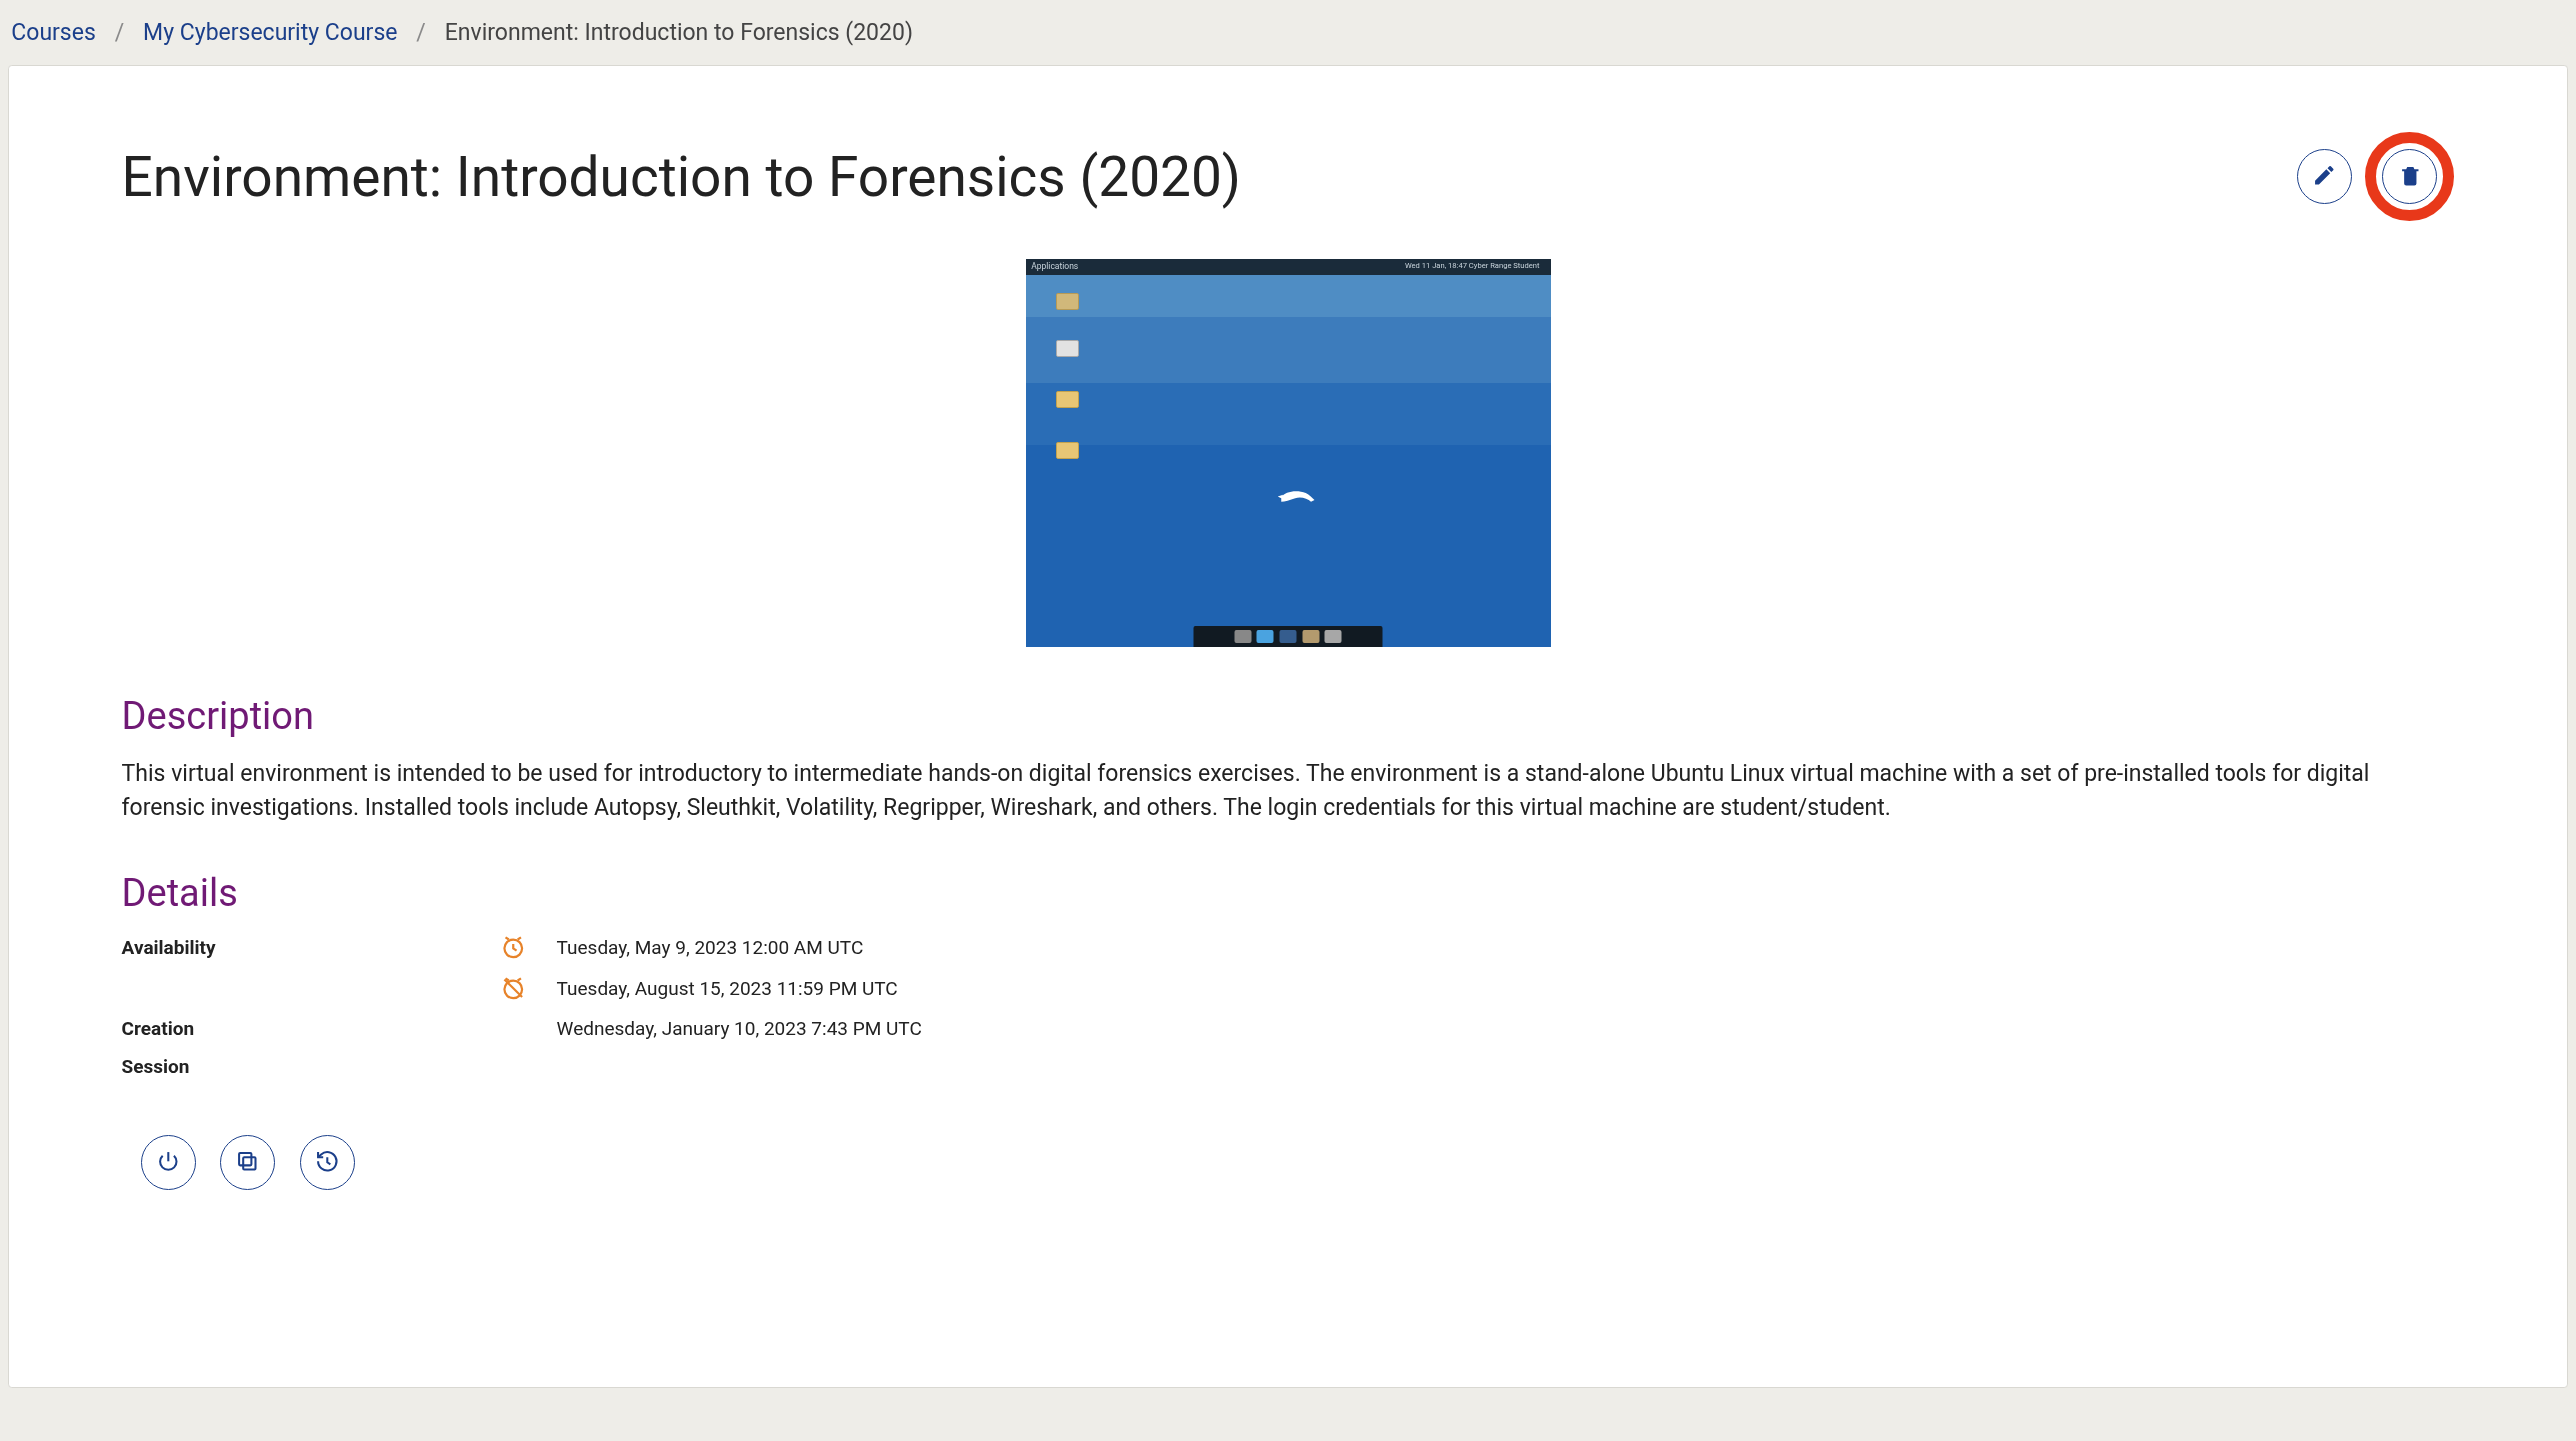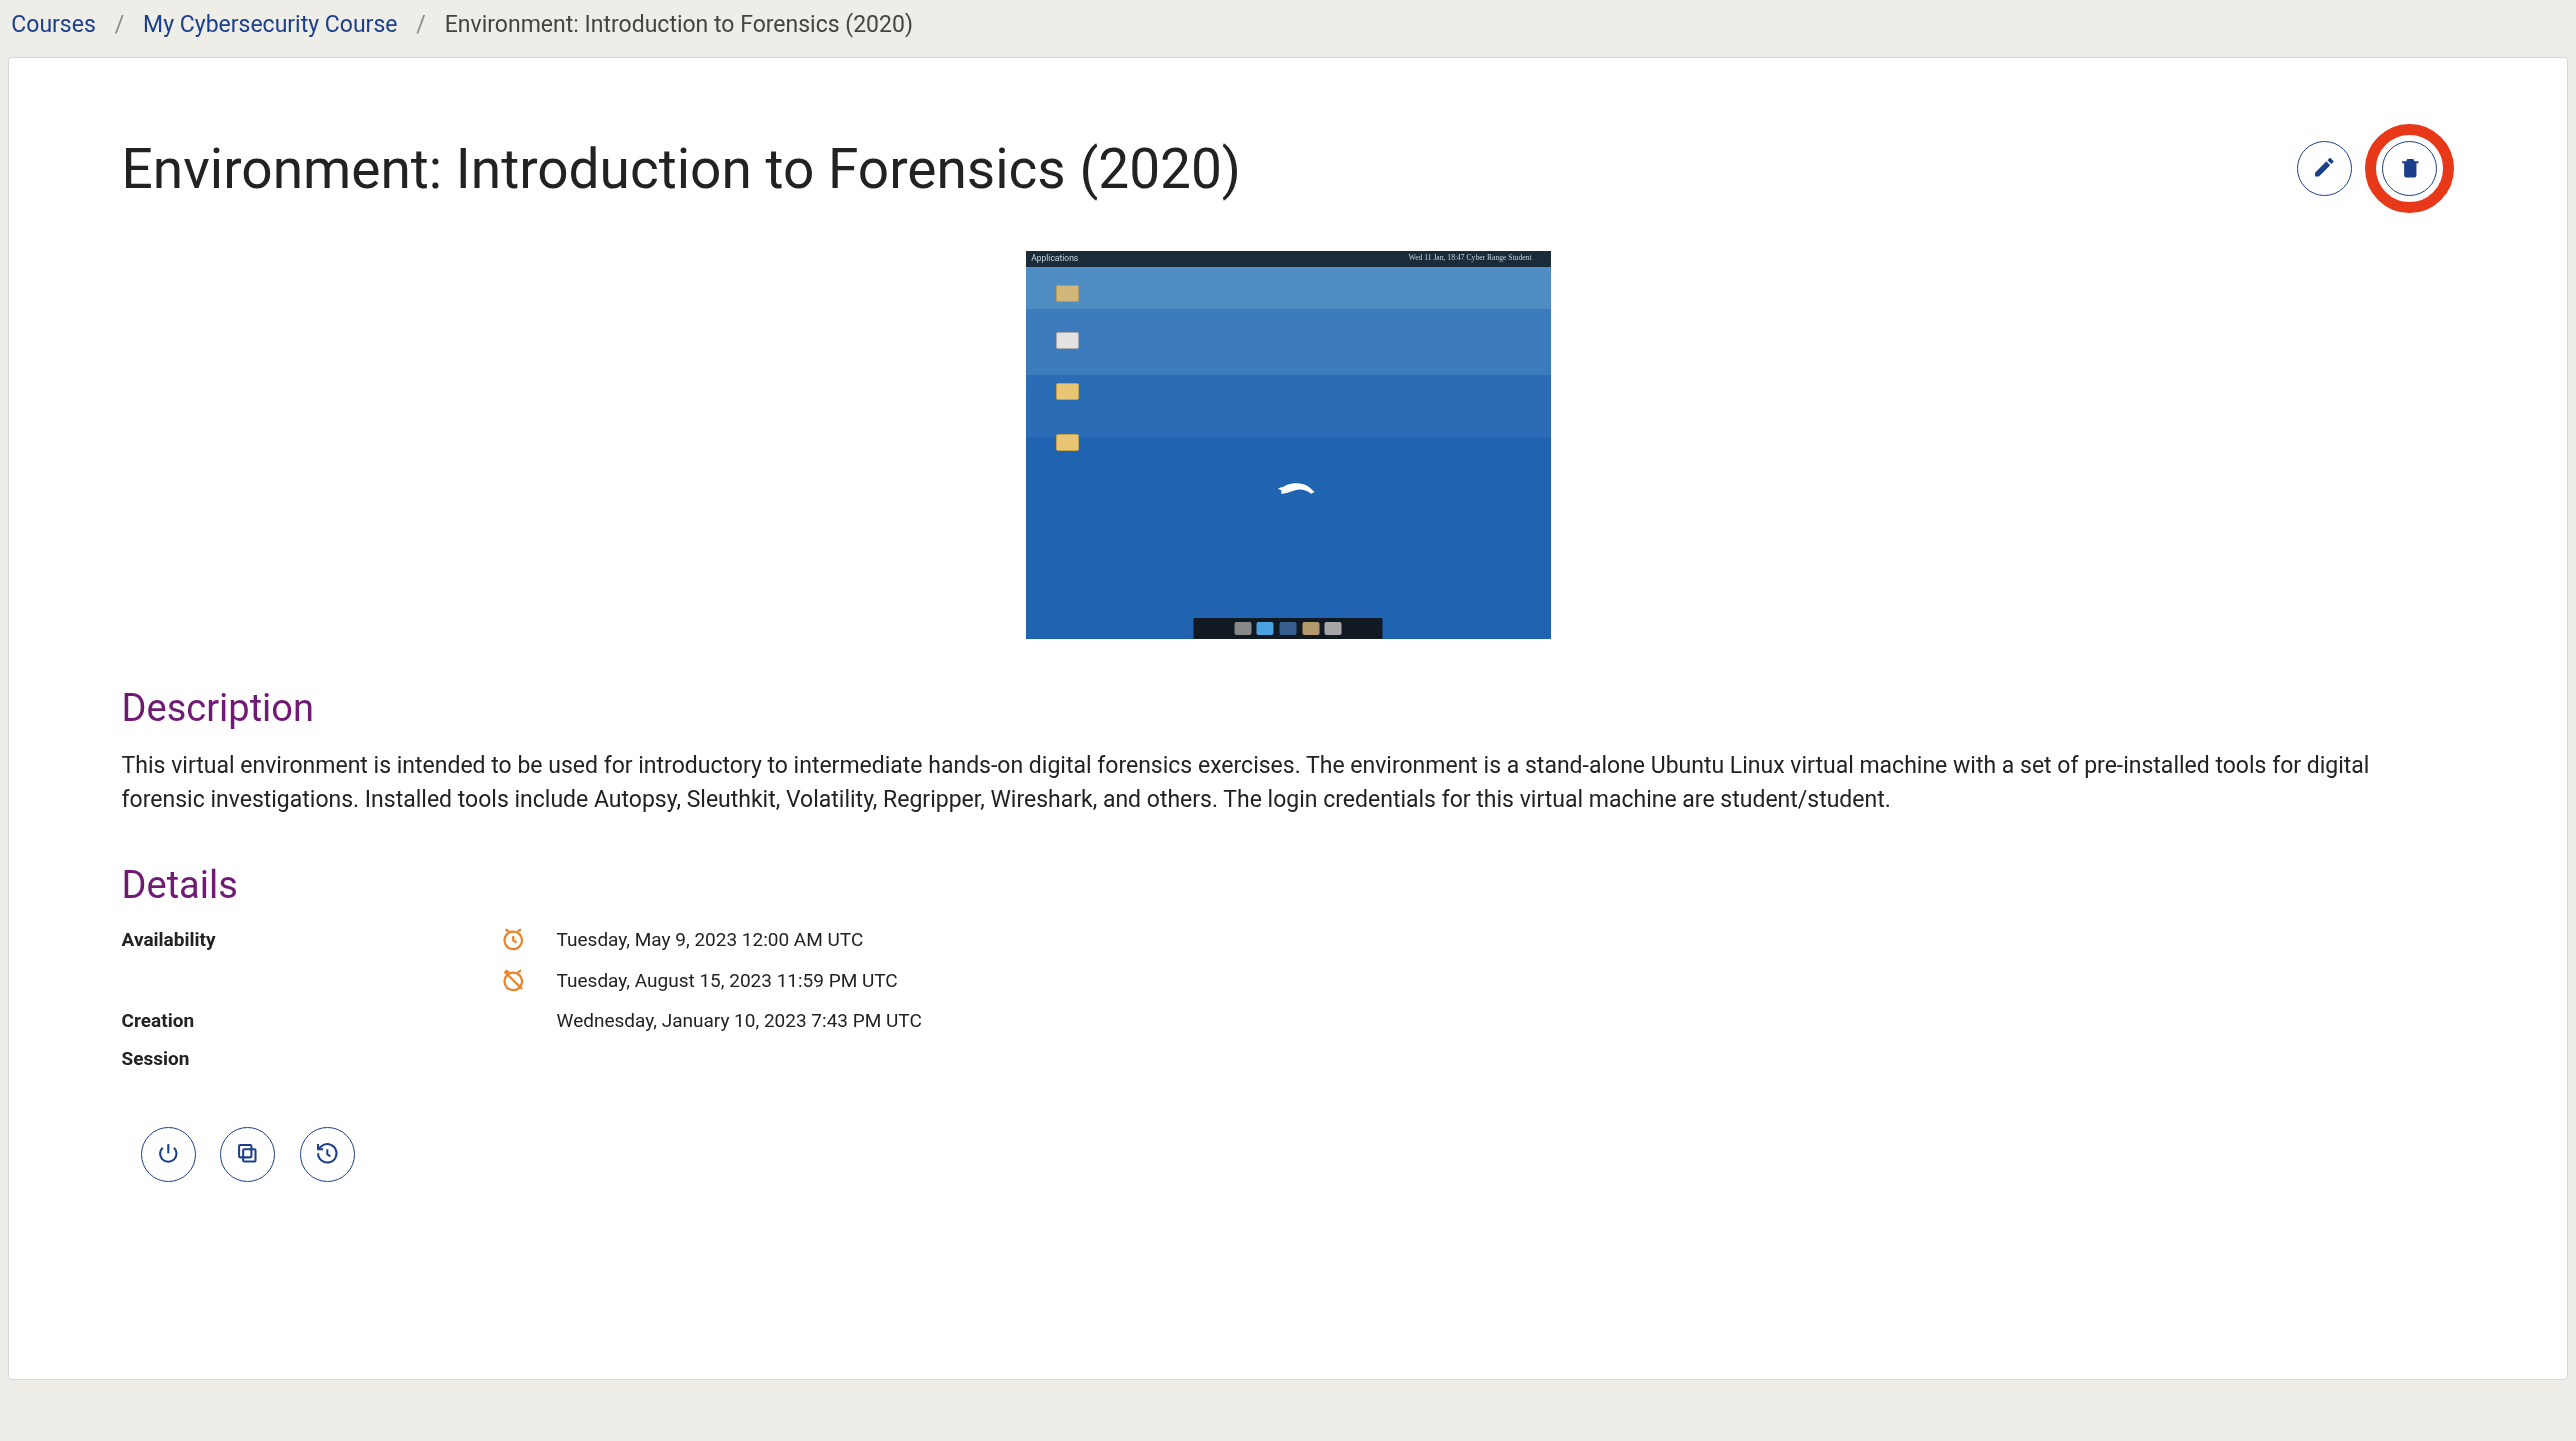--- a/index.html
+++ b/index.html
@@ -9,20 +9,21 @@
     background: #eeede8;
     color: #222;
     font-size: 21px;
   }
   a { text-decoration: none; }
 
   
   .breadcrumb {
     padding: 11.3px 23px 19px 11.3px;
     font-size: 23px;
+    margin-top: 8px;
   }
   .breadcrumb .crumb-link { color: #1b3f8a; }
   .breadcrumb .crumb-sep  { color: #8a8a8a; margin: 0 13.2px; }
   .breadcrumb .crumb-current { color: #444; }
 
   
   .card {
     background: #fff;
     border: 0.9px solid #d9d8d2;
     border-radius: 3.8px;
@@ -86,22 +87,22 @@
        #4f8dc4 4%, #4f8dc4 15%,           
        #3d7cbc 15%, #3d7cbc 32%,
        #2a6db6 32%, #2a6db6 48%,
        #1f63b1 48%, #1f63b1 100%);
   }
   .thumb .menubar-text {
     position: absolute; top: 1.9px; left: 5.7px;
     font-size: 8.5px; color: #c8d3db;
   }
   .thumb .menubar-right {
-    position: absolute; top: 1.9px; right: 19px;
-    font-size: 7.6px; color: #c8d3db; font-family: Liberation Serif, serif;
+    position: absolute; top: 1.9px; right: 11px;
+    font-size: 7.6px; color: #c8d3db;
   }
   .thumb .desk-icon {
     position: absolute;
     width: 23px; height: 17px;
     border-radius: 1.9px;
   }
   .thumb .desk-icon.trash  { left: 30px; top: 34px; background:#d1b87a; border:0.9px solid #b79a55;}
   .thumb .desk-icon.comp   { left: 30px; top: 81px; background:#e2e2e2; border:0.9px solid #a9a9a9;}
   .thumb .desk-icon.folder1{ left: 30px; top: 132px; background:#e8c675; border:0.9px solid #c3a24e;}
   .thumb .desk-icon.folder2{ left: 30px; top: 183px; background:#e8c675; border:0.9px solid #c3a24e;}

